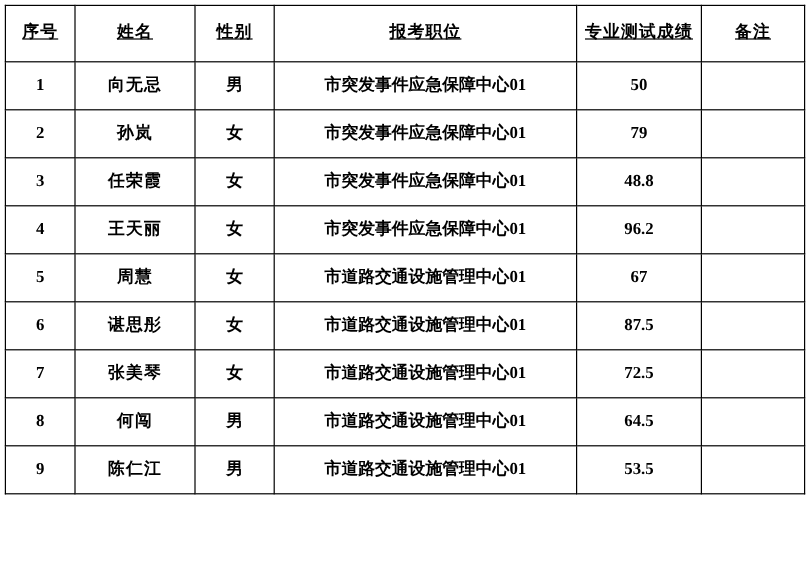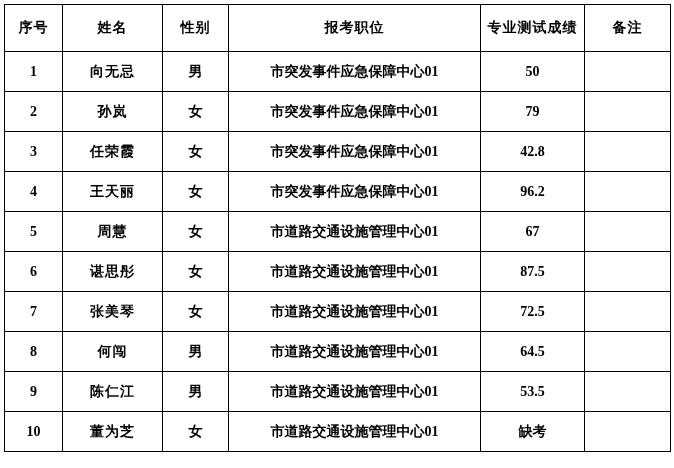--- a/index.html
+++ b/index.html
@@ -59,20 +59,21 @@
     margin-left: 43px;
   }
   td.post-cell {
     letter-spacing: 0px;
   }
   td.remark-cell {
     font-weight: normal;
   }
   th.head-cell {
     letter-spacing: 1px;
+    text-decoration: underline;
   }
 </style>
 </head>
 <body>
 
 <div class="sheet">
   <table class="score-table">
     <colgroup>
       <col class="c-index">
       <col class="c-name">
@@ -106,21 +107,21 @@
         <td class="gender-cell">女</td>
         <td class="post-cell">市突发事件应急保障中心01</td>
         <td class="score-cell">79</td>
         <td class="remark-cell"></td>
       </tr>
       <tr>
         <td class="index-cell">3</td>
         <td class="name-cell">任荣霞</td>
         <td class="gender-cell">女</td>
         <td class="post-cell">市突发事件应急保障中心01</td>
-        <td class="score-cell">42.8</td>
+        <td class="score-cell">48.8</td>
         <td class="remark-cell"></td>
       </tr>
       <tr>
         <td class="index-cell">4</td>
         <td class="name-cell">王天丽</td>
         <td class="gender-cell">女</td>
         <td class="post-cell">市突发事件应急保障中心01</td>
         <td class="score-cell">96.2</td>
         <td class="remark-cell"></td>
       </tr>
@@ -157,23 +158,15 @@
         <td class="remark-cell"></td>
       </tr>
       <tr>
         <td class="index-cell">9</td>
         <td class="name-cell">陈仁江</td>
         <td class="gender-cell">男</td>
         <td class="post-cell">市道路交通设施管理中心01</td>
         <td class="score-cell">53.5</td>
         <td class="remark-cell"></td>
       </tr>
-      <tr>
-        <td class="index-cell">10</td>
-        <td class="name-cell">董为芝</td>
-        <td class="gender-cell">女</td>
-        <td class="post-cell">市道路交通设施管理中心01</td>
-        <td class="score-cell">缺考</td>
-        <td class="remark-cell"></td>
-      </tr>
     </tbody>
   </table>
 </div>
 
 </body></html>

